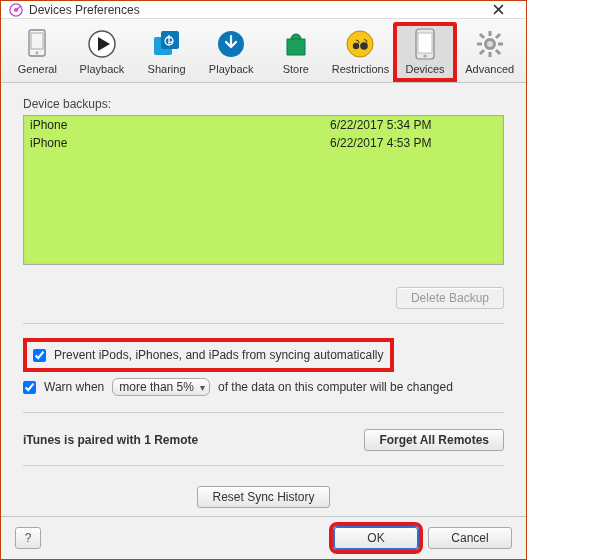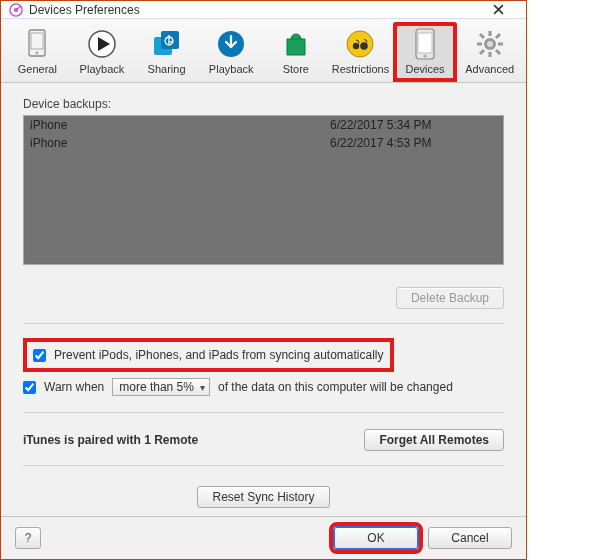--- a/index.html
+++ b/index.html
@@ -57,21 +57,21 @@
 
   .content {
     flex: 1;
     background: #f1f1f1;
     padding: 14px 22px 8px 22px;
     display: flex;
     flex-direction: column;
   }
   .section-label { margin-bottom: 4px; color: #444; }
   .backup-list {
-    background: #737373;
+    background: #bef264;
     border: 1px solid #aaa;
     height: 150px;
     overflow: auto;
     box-shadow: inset 0 0 2px rgba(0,0,0,0.1);
   }
   .row { display: flex; padding: 2px 6px; font-size: 12px; color: #222; }
   .row .name { flex: 0 0 300px; }
   .row .date { flex: 1; }
 
   .btn-row-right { display: flex; justify-content: flex-end; margin-top: 22px; }
@@ -99,21 +99,21 @@
     border: 4px solid #e21a1a;
     padding: 6px;
     margin: 4px 0;
     width: fit-content;
   }
   .select-like {
     display: inline-flex;
     align-items: center;
     border: 1px solid #aaa;
     background: linear-gradient(#fdfdfd,#e8e8e8);
-    border-radius: 0;
+    border-radius: 6px;
     padding: 1px 4px 1px 6px;
     margin: 0 4px;
     font-size: 12px;
     gap: 6px;
   }
   .select-like .chev { font-size: 10px; color: #555; }
 
   .pair-row { display: flex; align-items: center; margin-top: 6px; font-weight: bold; }
   .pair-row .fill { flex: 1; }
 

